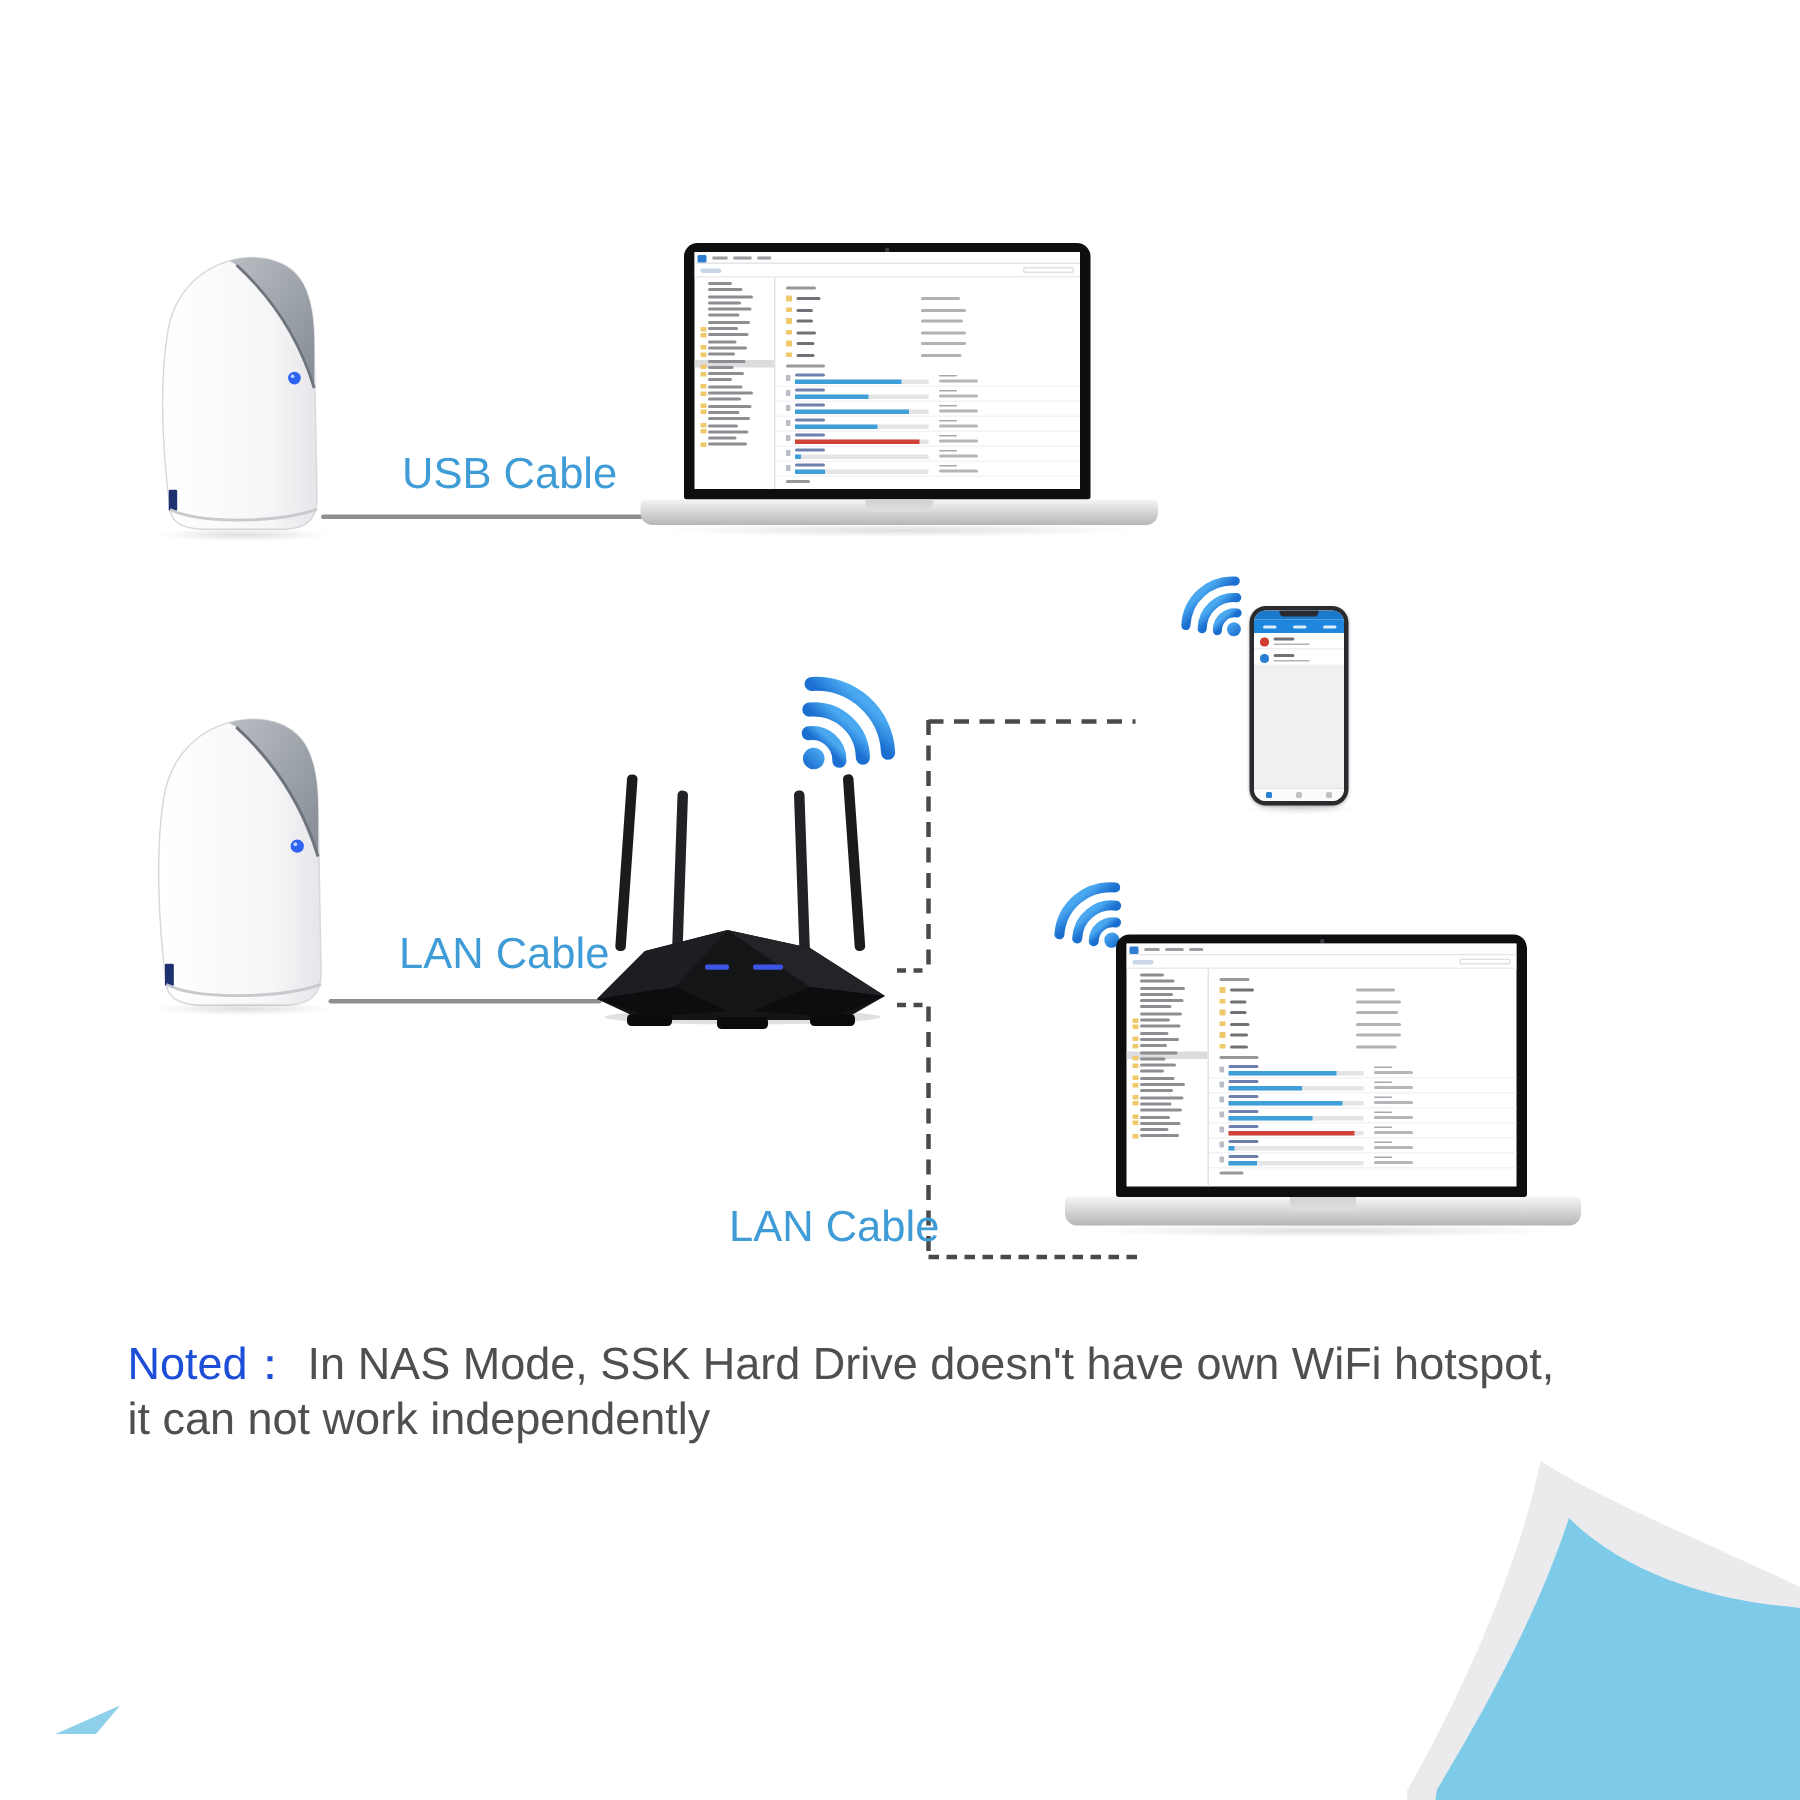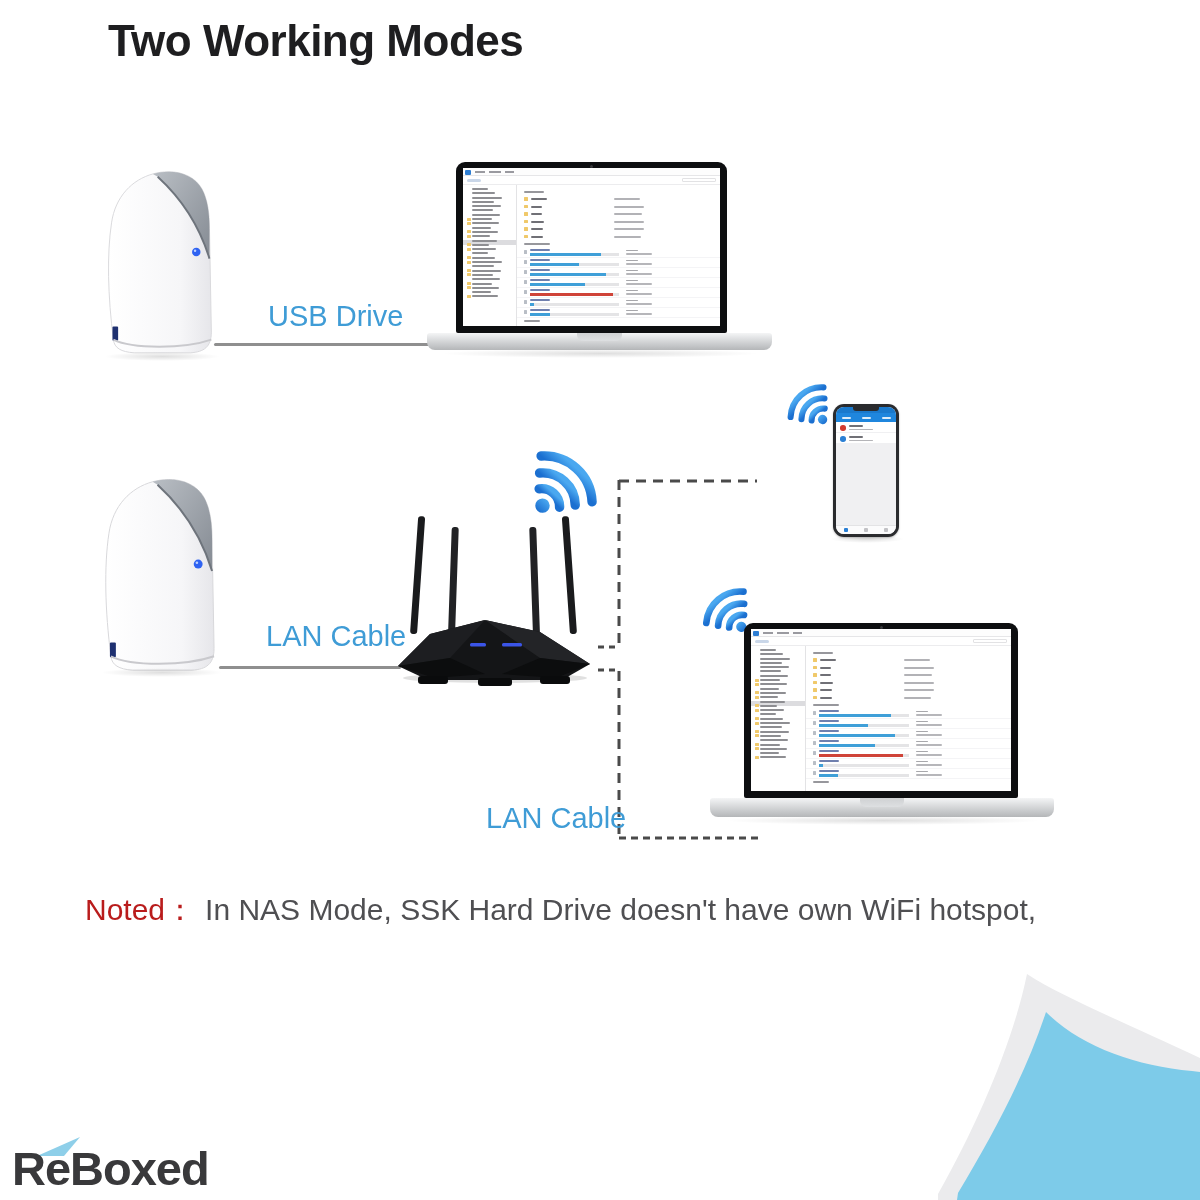--- a/index.html
+++ b/index.html
@@ -67,31 +67,30 @@
   .ph-list { background:#ffffff; }
   .ph-item { position:relative; height:11px; border-bottom:1px solid #f0f0f2; }
   .ph-dot { position:absolute; left:4px; top:3px; width:5.5px; height:5.5px; border-radius:50%; }
   .ph-l1 { position:absolute; left:13px; top:3px; width:14px; height:1.8px; background:#707076; border-radius:1px; }
   .ph-l2 { position:absolute; left:13px; top:6.5px; width:24px; height:1.5px; background:#b4b4b8; border-radius:1px; }
   .ph-nav { position:absolute; bottom:0; left:0; width:100%; height:9px; background:#fbfbfc; border-top:1px solid #e3e3e5;
     display:flex; align-items:center; justify-content:space-around; }
   .ph-nic { width:4px; height:4px; border-radius:1px; }
 
   .note { left:85px; top:891px; font-size:30px; color:#4f4f52; line-height:37px; width:1060px; }
-  .note .pfx { color:#b91c1c; margin-right:10px;margin-top:44px; }
+  .note .pfx { color:#1d4ed8; margin-right:10px;margin-top:44px; }
 
   .logo { left:12px; top:1141px; font-size:47px; font-weight:bold; color:#39393b; letter-spacing:-1px; z-index:2; }
   .logo-accent { left:36px; top:1136px; z-index:1; }
 </style>
 </head>
 <body>
 
 <div class="canvas" style="--grad-l: #40c8ec; --grad-r: #1b95da; --label-blue: #3f9cd6; --dash: #4a4a4a; --cable: #8f8f8f;">
 
-  <div class="abs title">Two Working Modes</div>
 
 
   <div class="abs" style="left:104px; top:162px; width:113px; height:198px;">
     <svg class="hd-svg" width="113" height="198" viewBox="0 0 120 205">
         <defs>
           <linearGradient id="hdB" x1="0" y1="0" x2="1" y2="0">
             <stop offset="0" stop-color="#ffffff"></stop>
             <stop offset="0.7" stop-color="#f6f6f8"></stop>
             <stop offset="1" stop-color="#e6e6ea"></stop>
           </linearGradient>
@@ -105,21 +104,21 @@
         <path d="M 57,13 C 81,35 101,64 112,100" fill="none" stroke="#6e747c" stroke-width="2"></path>
         <circle cx="98" cy="93" r="4.5" fill="#2f63f2"></circle>
         <circle cx="96.7" cy="91.7" r="1.3" fill="#bcd2ff"></circle>
         <rect x="9" y="172" width="6" height="15" rx="1" fill="#1e3070"></rect>
         <path d="M 10,186 C 30,196 85,196 114,186" fill="none" stroke="#c9c9cd" stroke-width="2"></path>
       </svg>
   </div>
   <div class="abs shadow" style="left:104px; top:352px; width:116px; height:9px;"></div>
 
   <div class="abs cable-line" style="left:214px; top:343px; width:228px;"></div>
-  <div class="abs cable-label" style="left:268px; top:300px;">USB Drive</div>
+  <div class="abs cable-label" style="left:268px; top:300px;">USB Cable</div>
 
   <div>
     <div class="lap-screen" style="left:456px; top:162px; width:271px; height:171px;">
       <div class="lap-cam"></div>
       <div class="lap-display explorer">
           <div class="xp-menubar">
             <div class="xp-winicon"></div>
             <div class="xp-mbar" style="left:12px;width:10px"></div>
             <div class="xp-mbar" style="left:26px;width:12px"></div>
             <div class="xp-mbar" style="left:42px;width:9px"></div>
@@ -601,25 +600,25 @@
         </div>
     </div>
     <div class="lap-base" style="left:710px; top:798px; width:344px; height:19px;"></div>
     <div class="abs shadow" style="left:724px; top:816px; width:318px; height:9px;"></div>
   </div>
 
   <div class="abs cable-label" style="left:486px; top:802px;">LAN Cable</div>
 
   <div class="abs note">
     <div><span class="pfx">Noted：</span><span>In NAS Mode, SSK Hard Drive doesn't have own WiFi hotspot,</span></div>
+    <div>it can not work independently</div>
   </div>
 
   <svg class="abs logo-accent" width="46" height="22" viewBox="0 0 46 22">
     <path d="M 1,20 L 44,1 L 28,20 Z" fill="#8ecfe9"></path>
   </svg>
-  <div class="abs logo">ReBoxed</div>
 
   <svg class="abs" style="left:930px; top:952px;" width="270" height="248" viewBox="0 0 270 248">
     <path d="M 97,22 C 84,86 50,168 8,242 L 8,248 L 270,248 L 270,106 C 198,72 134,46 97,22 Z" fill="#ebebed"></path>
     <path d="M 116,60 C 150,94 205,114 262,119 L 270,120 L 270,248 L 27,248 L 28,241 C 63,183 96,121 116,60 Z" fill="#7dcbe9"></path>
   </svg>
 
 </div>
 
 </body></html>

